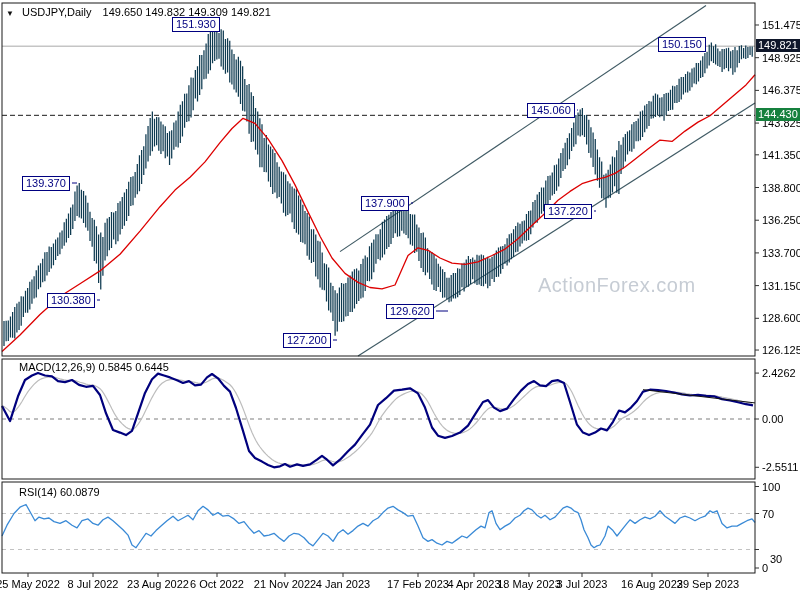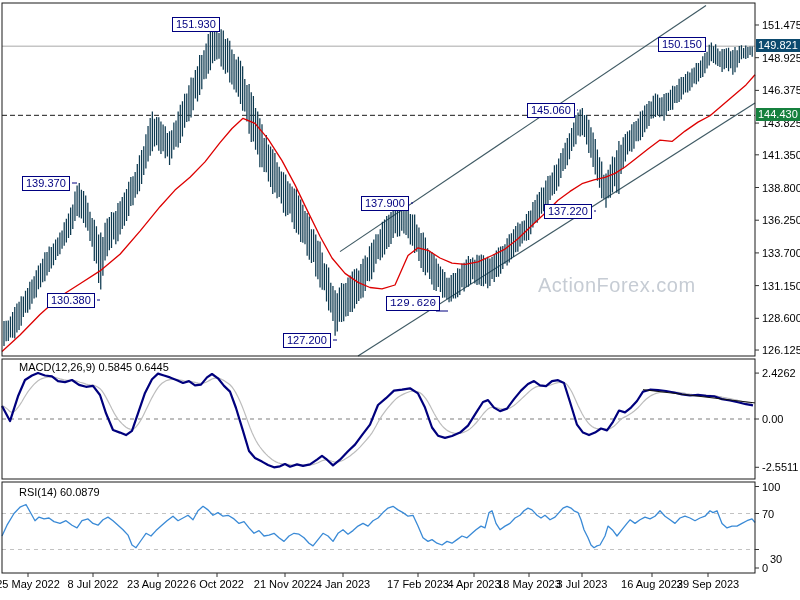--- a/index.html
+++ b/index.html
@@ -76,20 +76,25 @@
       <line x1="72" y1="183" x2="77" y2="183" stroke="#000080" stroke-width="1"></line>
       <line x1="97" y1="300" x2="100" y2="300" stroke="#000080" stroke-width="1"></line>
       <line x1="333" y1="340" x2="337" y2="340" stroke="#000080" stroke-width="1"></line>
       <line x1="411" y1="203" x2="413" y2="203" stroke="#000080" stroke-width="1"></line>
       <line x1="436" y1="311" x2="448" y2="311" stroke="#000080" stroke-width="1"></line>
       <line x1="577" y1="110" x2="578" y2="110" stroke="#000080" stroke-width="1"></line>
       <line x1="594" y1="211" x2="596" y2="211" stroke="#000080" stroke-width="1"></line>
       <line x1="708" y1="44" x2="708" y2="44" stroke="#000080" stroke-width="1"></line>
     </svg>
 
+  <div class="titlebar">
+    <span class="dd">▼</span>
+    <span class="sym">USDJPY,Daily</span>
+    <span>149.650 149.832 149.309 149.821</span>
+  </div>
 
   <div class="indlabel" style="left:19px;top:361px">MACD(12,26,9) 0.5845 0.6445</div>
   <div class="indlabel" style="left:19px;top:486px">RSI(14) 60.0879</div>
 
   <div id="overlay">
       <div class="ylab" style="top: 18.9904px;">151.475</div>
       <div class="ylab" style="top: 51.6874px;">148.925</div>
       <div class="ylab" style="top: 84.3845px;">146.375</div>
       <div class="ylab" style="top: 117.082px;">143.825</div>
       <div class="ylab" style="top: 148.817px;">141.350</div>
@@ -99,37 +104,37 @@
       <div class="ylab" style="top: 279.605px;">131.150</div>
       <div class="ylab" style="top: 312.302px;">128.600</div>
       <div class="ylab" style="top: 344.038px;">126.125</div>
       <div class="ylab" style="top: 367.078px;">2.4262</div>
       <div class="ylab" style="top: 413px;">0.00</div>
       <div class="ylab" style="top: 461.286px;">-2.5511</div>
       <div class="ylab" style="top: 480.5px;">100</div>
       <div class="ylab" style="top: 507.503px;">70</div>
       <div class="ylab" style="top: 553px; margin-left: 8px;">30</div>
       <div class="ylab" style="top: 562px;">0</div>
-      <div class="badge" style="top: 39.1986px; background: #0c4a6e;">149.821</div>
+      <div class="badge" style="top: 39.1986px; background: #0f172a;">149.821</div>
       <div class="badge" style="top: 108.324px; background: #15803d;">144.430</div>
       <div class="xlab" style="left: 28px;">25 May 2022</div>
       <div class="xlab" style="left: 93px;">8 Jul 2022</div>
       <div class="xlab" style="left: 158px;">23 Aug 2022</div>
       <div class="xlab" style="left: 217px;">6 Oct 2022</div>
       <div class="xlab" style="left: 285px; text-align: center;">21 Nov 2022</div>
       <div class="xlab" style="left: 343px;">4 Jan 2023</div>
       <div class="xlab" style="left: 418px;">17 Feb 2023</div>
       <div class="xlab" style="left: 474px;">4 Apr 2023</div>
       <div class="xlab" style="left: 529px;">18 May 2023</div>
       <div class="xlab" style="left: 582px;">3 Jul 2023</div>
       <div class="xlab" style="left: 652px;">16 Aug 2023</div>
       <div class="xlab" style="left: 708px;">29 Sep 2023</div>
       <div class="ann" style="left: 172px; top: 17px;">151.930</div>
       <div class="ann" style="left: 22px; top: 176px;">139.370</div>
       <div class="ann" style="left: 47px; top: 293px;">130.380</div>
       <div class="ann" style="left: 283px; top: 333px;">127.200</div>
       <div class="ann" style="left: 361px; top: 196px;">137.900</div>
-      <div class="ann" style="left: 386px; top: 296px; font-family: Liberation Mono, monospace;">129.620</div>
+      <div class="ann" style="left: 386px; top: 304px;">129.620</div>
       <div class="ann" style="left: 527px; top: 103px;">145.060</div>
       <div class="ann" style="left: 544px; top: 204px;">137.220</div>
       <div class="ann" style="left: 658px; top: 37px;">150.150</div>
     </div>
 </div>
 
 </body></html>

